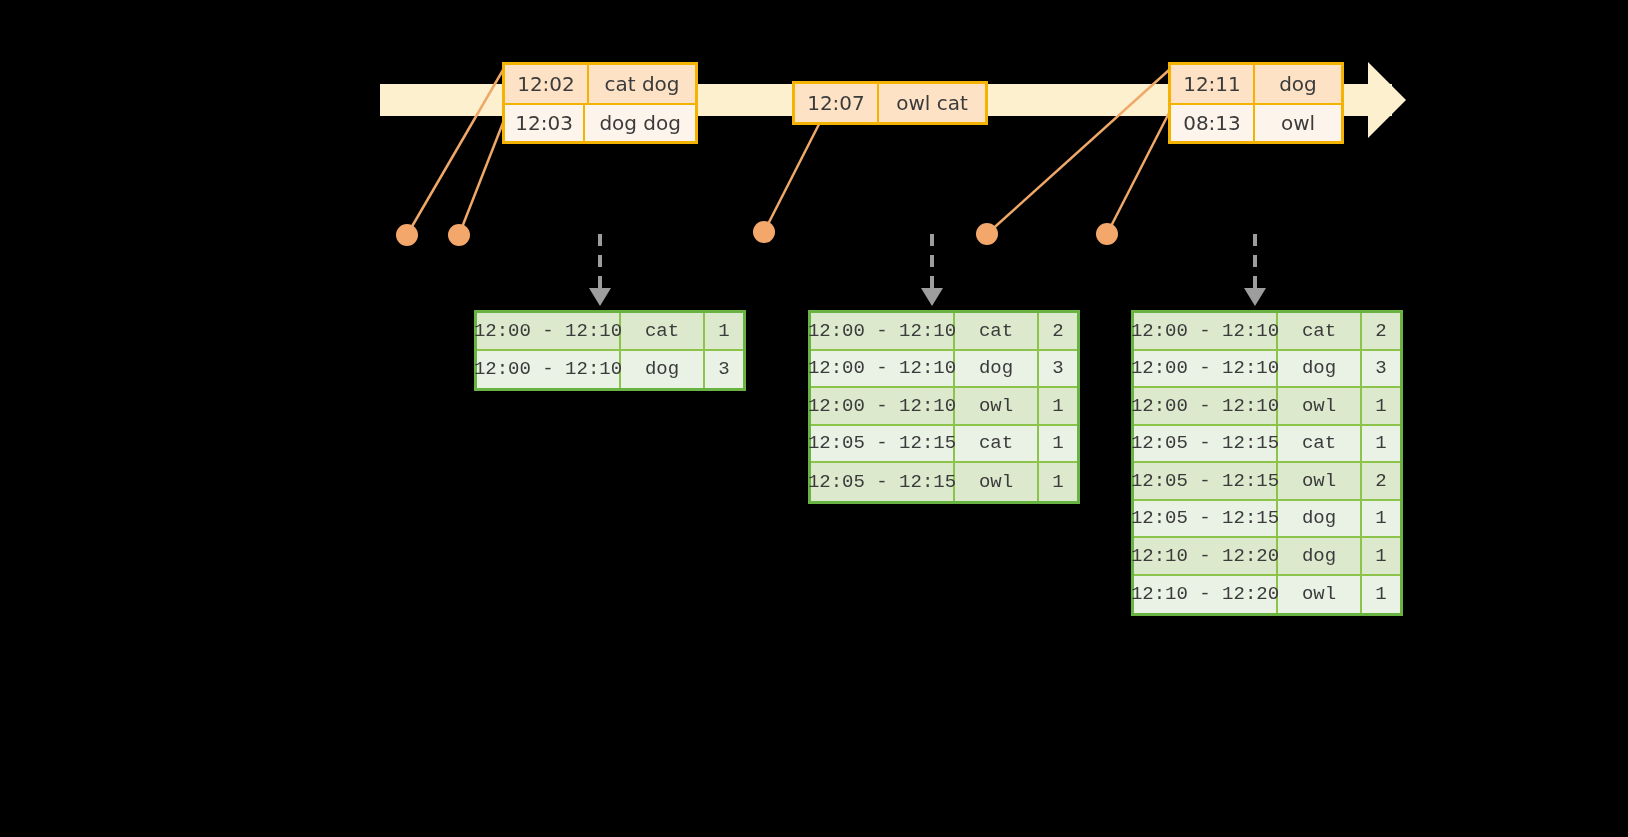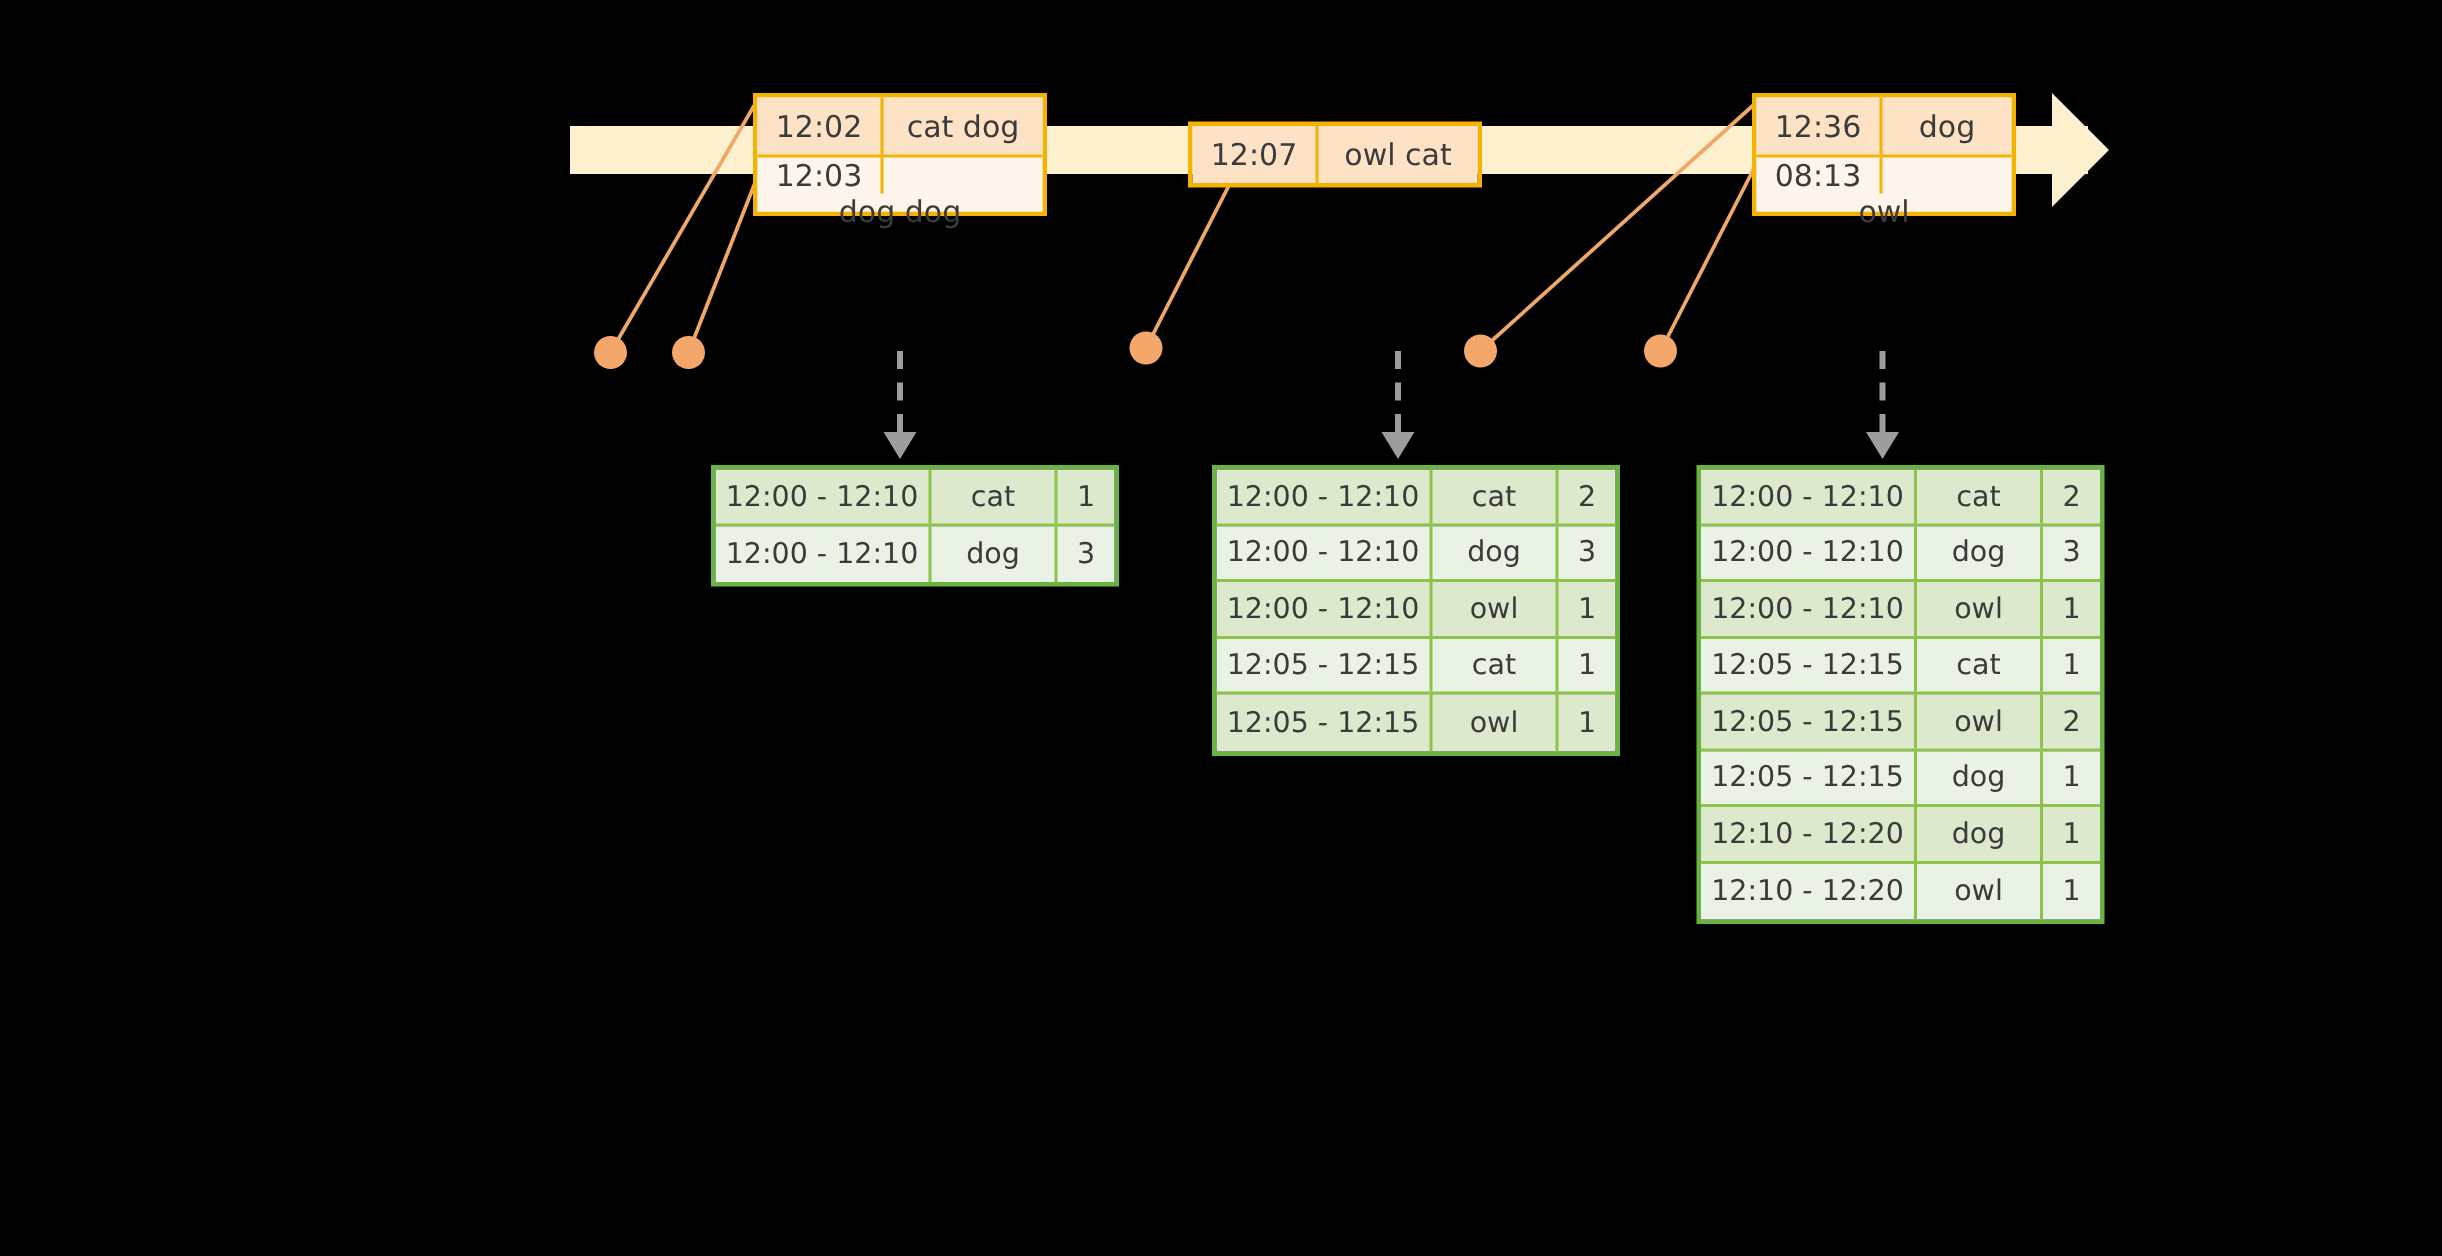--- a/index.html
+++ b/index.html
@@ -35,21 +35,21 @@
     border:3px solid #f5b301;
     box-sizing:border-box;
     background:#fdf0cf;
     z-index:5;
   }
   .event-row{
     display:flex;
     height:38px;
     box-sizing:border-box;
   }
-  .event-row + .event-row{border-top:2px solid #f5b301;flex-direction:column;}
+  .event-row + .event-row{border-top:2px solid #f5b301;}
   .event-row.shade-a{background:#fde2c6;}
   .event-row.shade-b{background:#fdf4ec;}
   .ev-time{
     width:84px;
     display:flex;align-items:center;justify-content:center;
     font-size:20px;color:#3b3b3b;
     border-right:2px solid #f5b301;
     box-sizing:border-box;
   }
   .ev-words{
@@ -68,20 +68,21 @@
 
   
   #connectors{position:absolute;left:0;top:0;width:1628px;height:837px;pointer-events:none;z-index:3;}
 
   
   .result-table{
     position:absolute;
     border:3px solid #69b342;
     box-sizing:border-box;
     z-index:4;
+    font-family:Liberation Mono, monospace;
   }
   .rt-row{
     display:flex;
     height:37.5px;
     box-sizing:border-box;
     border-bottom:2px solid #8cc34b;
   }
   .rt-row:last-child{border-bottom:none;}
   .rt-row.band-a{background:#dce9cd;}
   .rt-row.band-b{background:#eaf1e5;}
@@ -156,21 +157,21 @@
 
   <div class="event-group" id="eg1">
     <div class="event-row shade-a">
       <div class="ev-time">12:07</div>
       <div class="ev-words">owl cat</div>
     </div>
   </div>
 
   <div class="event-group" id="eg2">
     <div class="event-row shade-a">
-      <div class="ev-time">12:36</div>
+      <div class="ev-time">12:11</div>
       <div class="ev-words">dog</div>
     </div>
     <div class="event-row shade-b">
       <div class="ev-time">08:13</div>
       <div class="ev-words">owl</div>
     </div>
   </div>
 
   <div class="result-table" id="rt0">
       <div class="rt-row band-a">

